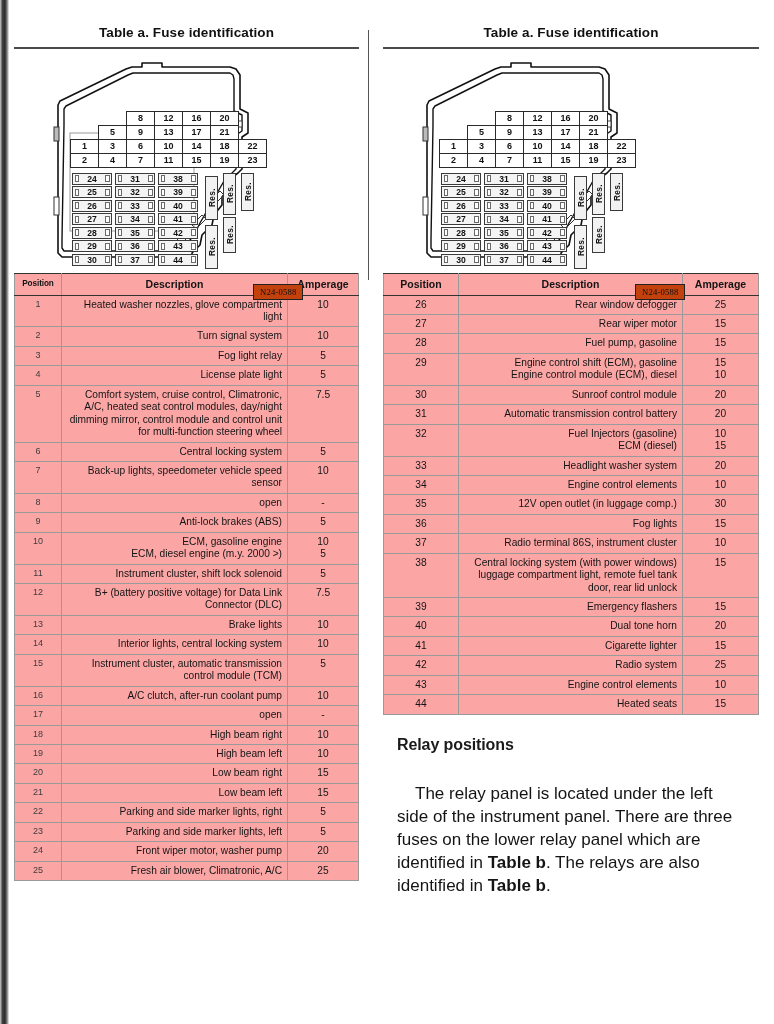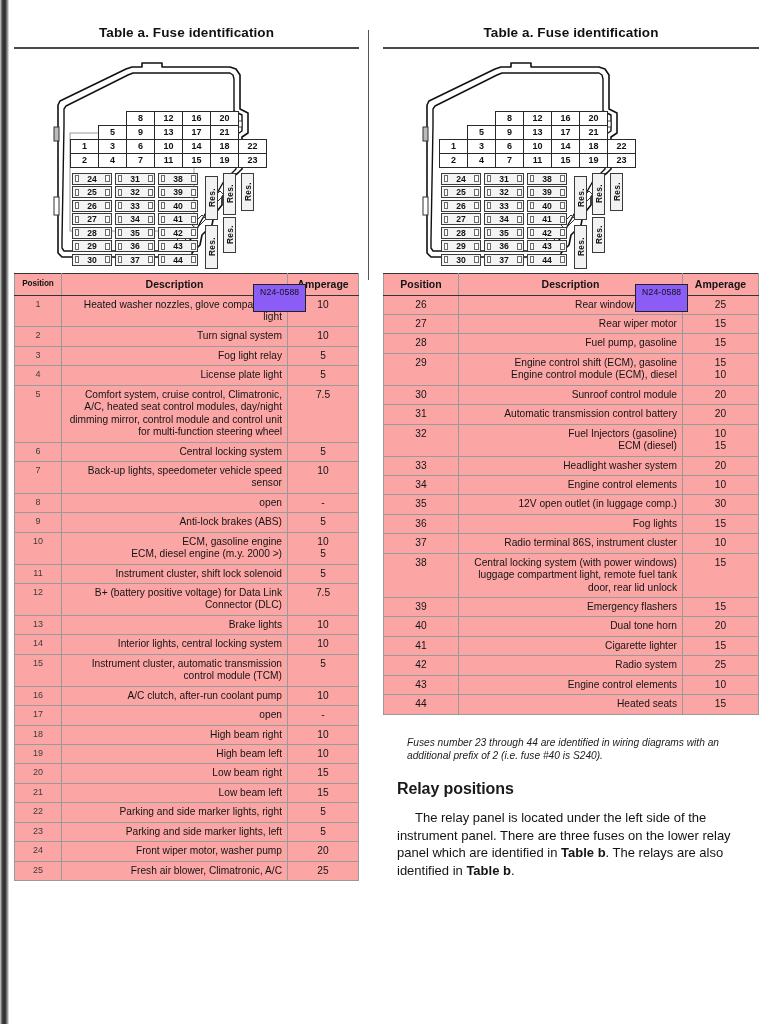--- a/index.html
+++ b/index.html
@@ -36,23 +36,24 @@
     text-align:center; padding-top:25px; padding-bottom:7px;
     color:#111;
   }
   .title-rule{ height:1.6px; background:#4a4a4a; }
 
   
   .diagram{ position:relative; height:224px; }
   .diagram svg{ position:absolute; left:0; top:0; }
 
   .dg-label{
-    position:absolute; border:1.4px solid #222; background:#8b5cf6;
-    font-size:8.6px; padding:2px 6px 14px 6px; letter-spacing:.2px;
+    position:absolute; border:1.4px solid #222; background:#c2410c;
+    font-size:8.6px; padding:2px 6px 2px 6px; letter-spacing:.2px;
     color:#111;
+    font-family:Liberation Serif, serif;
   }
 
   
   .grid-top{ position:absolute; border-collapse:collapse; }
   .grid-top td{
     border:0.9px solid #2a2a2a;
     width:28px; height:14px;
     text-align:center; vertical-align:middle;
     font-size:9px; font-weight:bold; color:#111;
     padding:0; background:#fff;
@@ -130,22 +131,22 @@
     letter-spacing:.2px; margin-bottom:3px;
   }
   .note-body{
     font-style:italic; font-size:10.2px; line-height:1.34; color:#1c1c1c;
   }
   .relay-heading{
     font-size:16px; font-weight:bold; margin-top:17px; margin-left:-10px;
     letter-spacing:-.1px;
   }
   .relay-body{
-    margin-top:11px; margin-left:-10px; margin-right:4px;
-    font-size:13px; line-height:1.36; text-indent:18px; color:#141414;
+    margin-top:28px; margin-left:-10px; margin-right:4px;
+    font-size:17px; line-height:1.36; text-indent:18px; color:#141414;
   }
   .relay-body b{ font-weight:bold; }
 </style>
 </head>
 <body>
 
 <div class="scan-edge"></div>
 
 <div class="page">
 
@@ -629,20 +630,19 @@
           </tr>
         <tr>
             <td class="c-pos">44</td>
             <td class="c-desc">Heated seats</td>
             <td class="c-amp">15</td>
           </tr>
       </tbody>
     </table>
 
     <div class="note-block">
-      <div class="note-body">Fuses number 23 through 44 are identified in wiring diagrams with an additional prefix of 2 (i.e. fuse #40 is S240).</div>
 
       <div class="relay-heading">Relay positions</div>
       <div class="relay-body"><span>The relay panel is located under the left side of the instrument panel. There are three fuses on the lower relay panel which are identified in </span><b>Table b</b><span>. The relays are also identified in </span><b>Table b</b><span>.</span></div>
     </div>
   </div>
 
 </div>
 
 </body></html>

